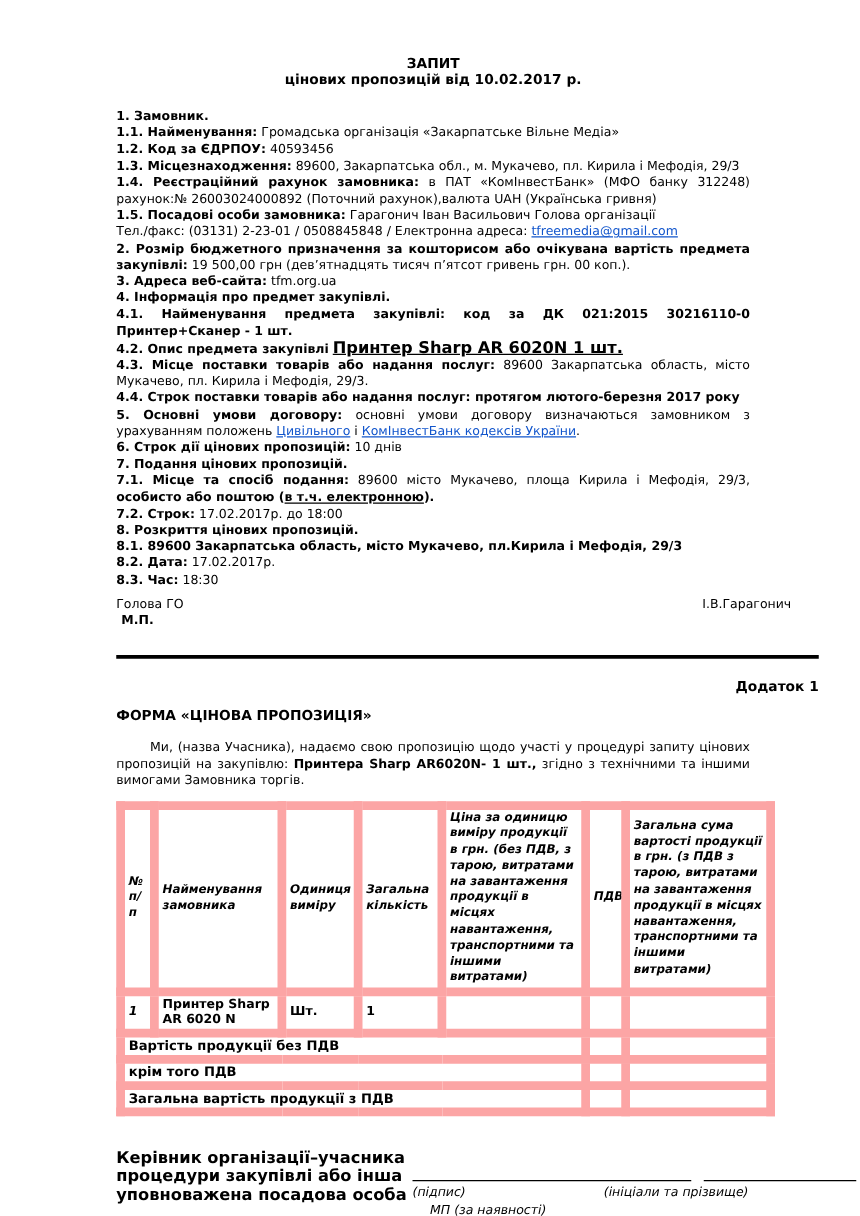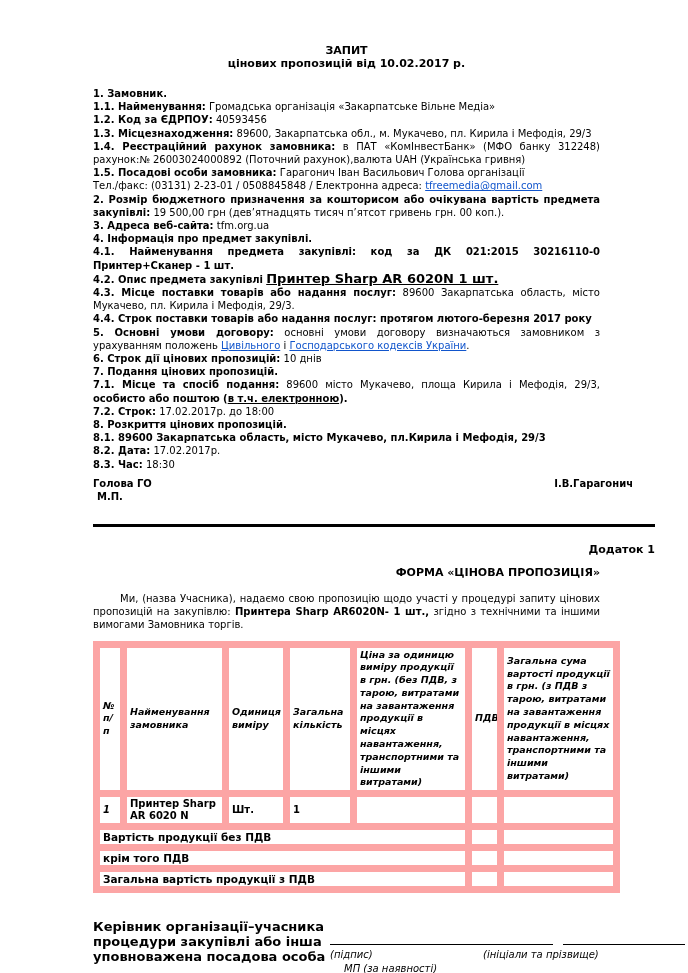--- a/index.html
+++ b/index.html
@@ -13,27 +13,27 @@
     padding:44px 0 17px 93px;
     overflow:hidden;
   }
   .textcol{width:507px;}
   .title{text-align:center;font-weight:bold;font-size:11px;line-height:13px;margin-bottom:17px;}
   p.ln{margin:0;font-size:10px;line-height:13.2px;text-align:justify;}
   p.ln b{font-weight:bold;}
   .lnk{color:#1155cc;text-decoration:underline;cursor:pointer;}
   .ub{text-decoration:underline;}
   .big42{font-size:13px;font-weight:bold;text-decoration:underline;}
-  .sigrow{width:540px;font-size:10px;font-weight:bold;line-height:13.5px;margin-top:6px;overflow:hidden;}
+  .sigrow{width:540px;font-size:10px;font-weight:normal;line-height:13.5px;margin-top:6px;overflow:hidden;}
   .sigrow .l{float:left;}
   .sigrow .r{float:right;}
   .mp{font-size:10px;font-weight:bold;line-height:13.5px;padding-left:4px;}
   .hr{width:562px;border:none;border-top:3px solid #000;margin:20px 0 0 0;}
   .dodatok{width:562px;text-align:right;font-weight:bold;font-size:11px;margin-top:16px;}
-  .formtitle{width:507px;text-align:right;font-weight:bold;font-size:11px;margin-top:10px;}
+  .formtitle{width:507px;text-align:left;font-weight:bold;font-size:11px;margin-top:10px;}
   p.intro{width:507px;margin:13px 0 0 0;font-size:10px;line-height:13.2px;text-align:justify;text-indent:27px;}
   table.offer{border-collapse:collapse;margin-top:9px;table-layout:fixed;width:520px;}
   table.offer td{border:7px solid #fca5a5;padding:1px 3px;vertical-align:middle;box-sizing:border-box;overflow:hidden;font-weight:bold;}
   td.hc{font-style:italic;font-size:9.5px;line-height:12.8px;font-weight:normal;}
   tr.thead{height:122px;}
   tr.trow{height:28px;}
   tr.trow td{font-size:10px;line-height:12px;}
   td.c-num{font-style:italic;}
   td.td-qty{vertical-align:top;}
   tr.srow{height:16px;}
@@ -115,21 +115,21 @@
       <span>89600 Закарпатська область, місто Мукачево, пл. Кирила і Мефодія, 29/3.</span>
     </p>
 
     <p class="ln"><b>4.4. Строк поставки товарів або надання послуг: протягом лютого-березня 2017 року</b></p>
 
     <p class="ln">
       <b>5. Основні умови договору:</b>
       <span>основні умови договору визначаються замовником з урахуванням положень</span>
       <a class="lnk">Цивільного</a>
       <span>і</span>
-      <a class="lnk">Господарського кодексів України</a><span>.</span>
+      <a class="lnk">КомІнвестБанк кодексів України</a><span>.</span>
     </p>
 
     <p class="ln">
       <b>6. Строк дії цінових пропозицій:</b>
       <span>10 днів</span>
     </p>
 
     <p class="ln"><b>7. Подання цінових пропозицій.</b></p>
 
     <p class="ln">

